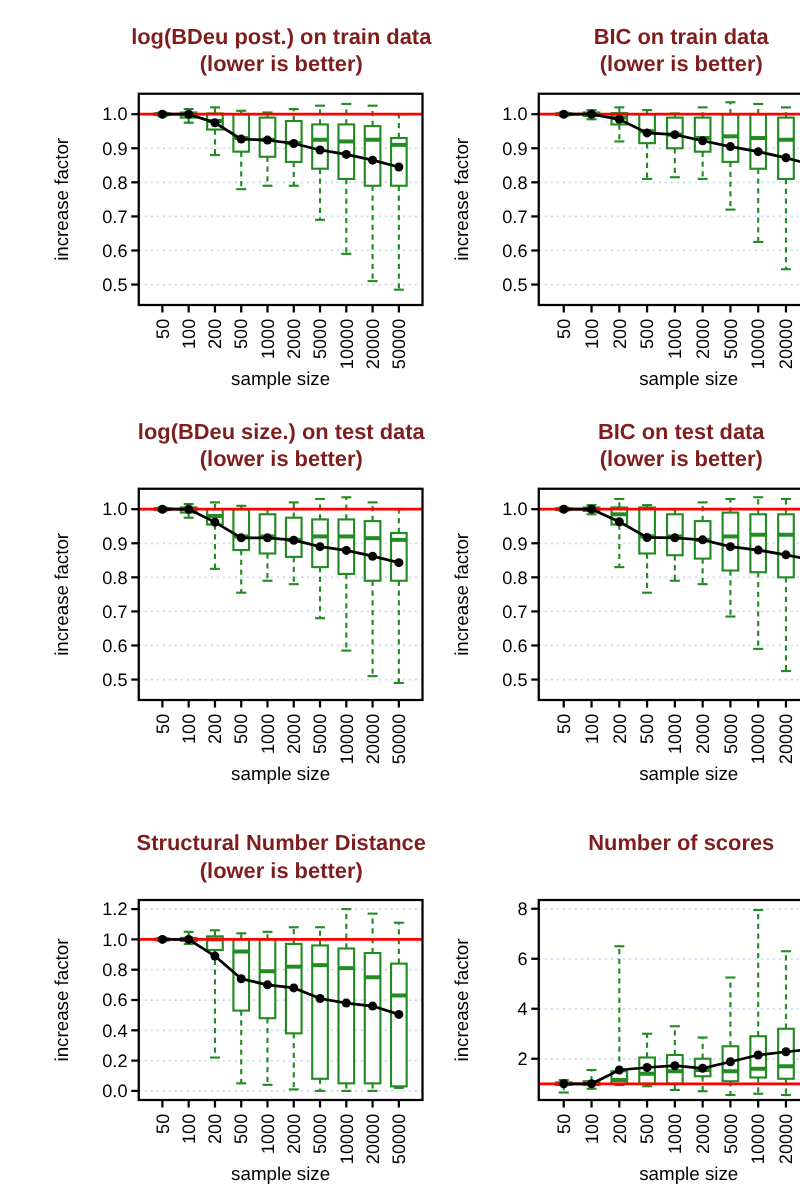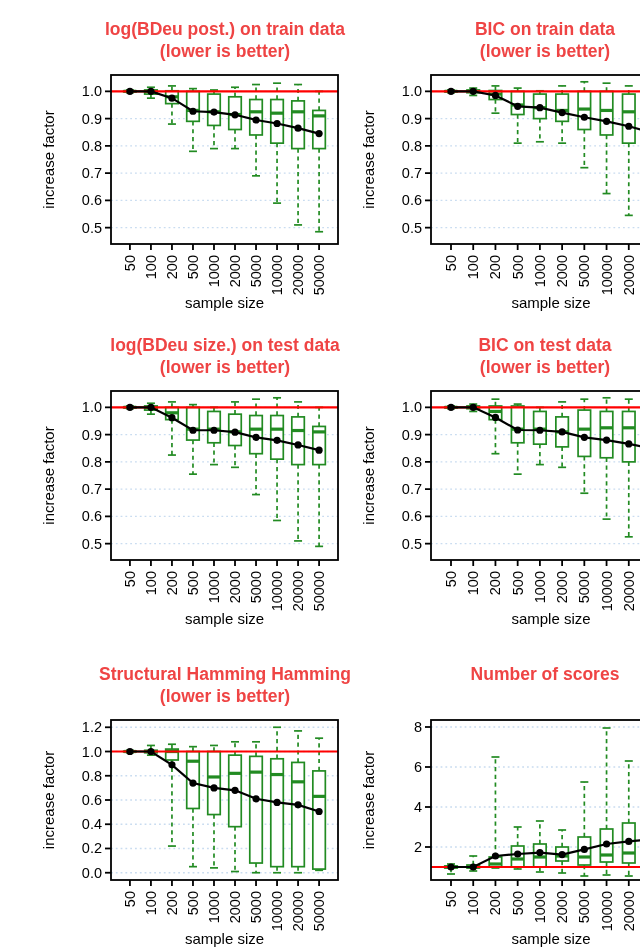--- a/index.html
+++ b/index.html
@@ -1,20 +1,20 @@
 <!DOCTYPE html>
 <html><head>
 <meta charset="utf-8">
 <style>
   html,body{margin:0;padding:0;background:#ffffff;}
   body{width:640px;height:948px;font-family:"Liberation Sans",sans-serif;}
   .page{display:grid;grid-template-columns:320px 320px;grid-template-rows:316px 316px 316px;width:640px;height:948px;}
   .panel{position:relative;width:320px;height:316px;overflow:hidden;}
   .title{position:absolute;top:2px;left:52px;right:2px;text-align:center;
-         font-weight:bold;font-size:17.5px;line-height:22px;color:#ef4444;z-index:2;pointer-events:none;}
+         font-weight:bold;font-size:17.5px;line-height:22px;color:#7f1d1d;z-index:2;pointer-events:none;}
   .panel.row3 .title{top:15px;}
   svg.plot{position:absolute;top:0;left:0;z-index:1;}
 </style>
 </head>
 <body>
 
 <div class="page">
 
   <figure class="panel">
     <div class="title">
@@ -627,21 +627,21 @@
         </g>
         <g font-family="Liberation Sans, sans-serif" font-size="15" fill="#000000">
           <text x="191" y="292" text-anchor="middle">sample size</text>
           <text x="14" y="143.5" text-anchor="middle" transform="rotate(-90 14 143.5)">increase factor</text>
         </g>
       </svg>
   </figure>
 
   <figure class="panel row3">
     <div class="title">
-      <div>Structural Hamming Hamming</div>
+      <div>Structural Number Distance</div>
       <div>(lower is better)</div>
     </div>
     <svg class="plot" width="320" height="316">
         <g>
           <line x1="71" y1="224.72727272727272" x2="298" y2="224.72727272727272" stroke="#C9DCF0" stroke-width="1.4" stroke-dasharray="1.8 3"></line>
           <line x1="71" y1="200.4848484848485" x2="298" y2="200.4848484848485" stroke="#C9DCF0" stroke-width="1.4" stroke-dasharray="1.8 3"></line>
           <line x1="71" y1="176.24242424242425" x2="298" y2="176.24242424242425" stroke="#C9DCF0" stroke-width="1.4" stroke-dasharray="1.8 3"></line>
           <line x1="71" y1="152" x2="298" y2="152" stroke="#C9DCF0" stroke-width="1.4" stroke-dasharray="1.8 3"></line>
           <line x1="71" y1="127.75757575757575" x2="298" y2="127.75757575757575" stroke="#C9DCF0" stroke-width="1.4" stroke-dasharray="1.8 3"></line>
           <line x1="71" y1="103.51515151515152" x2="298" y2="103.51515151515152" stroke="#C9DCF0" stroke-width="1.4" stroke-dasharray="1.8 3"></line>

